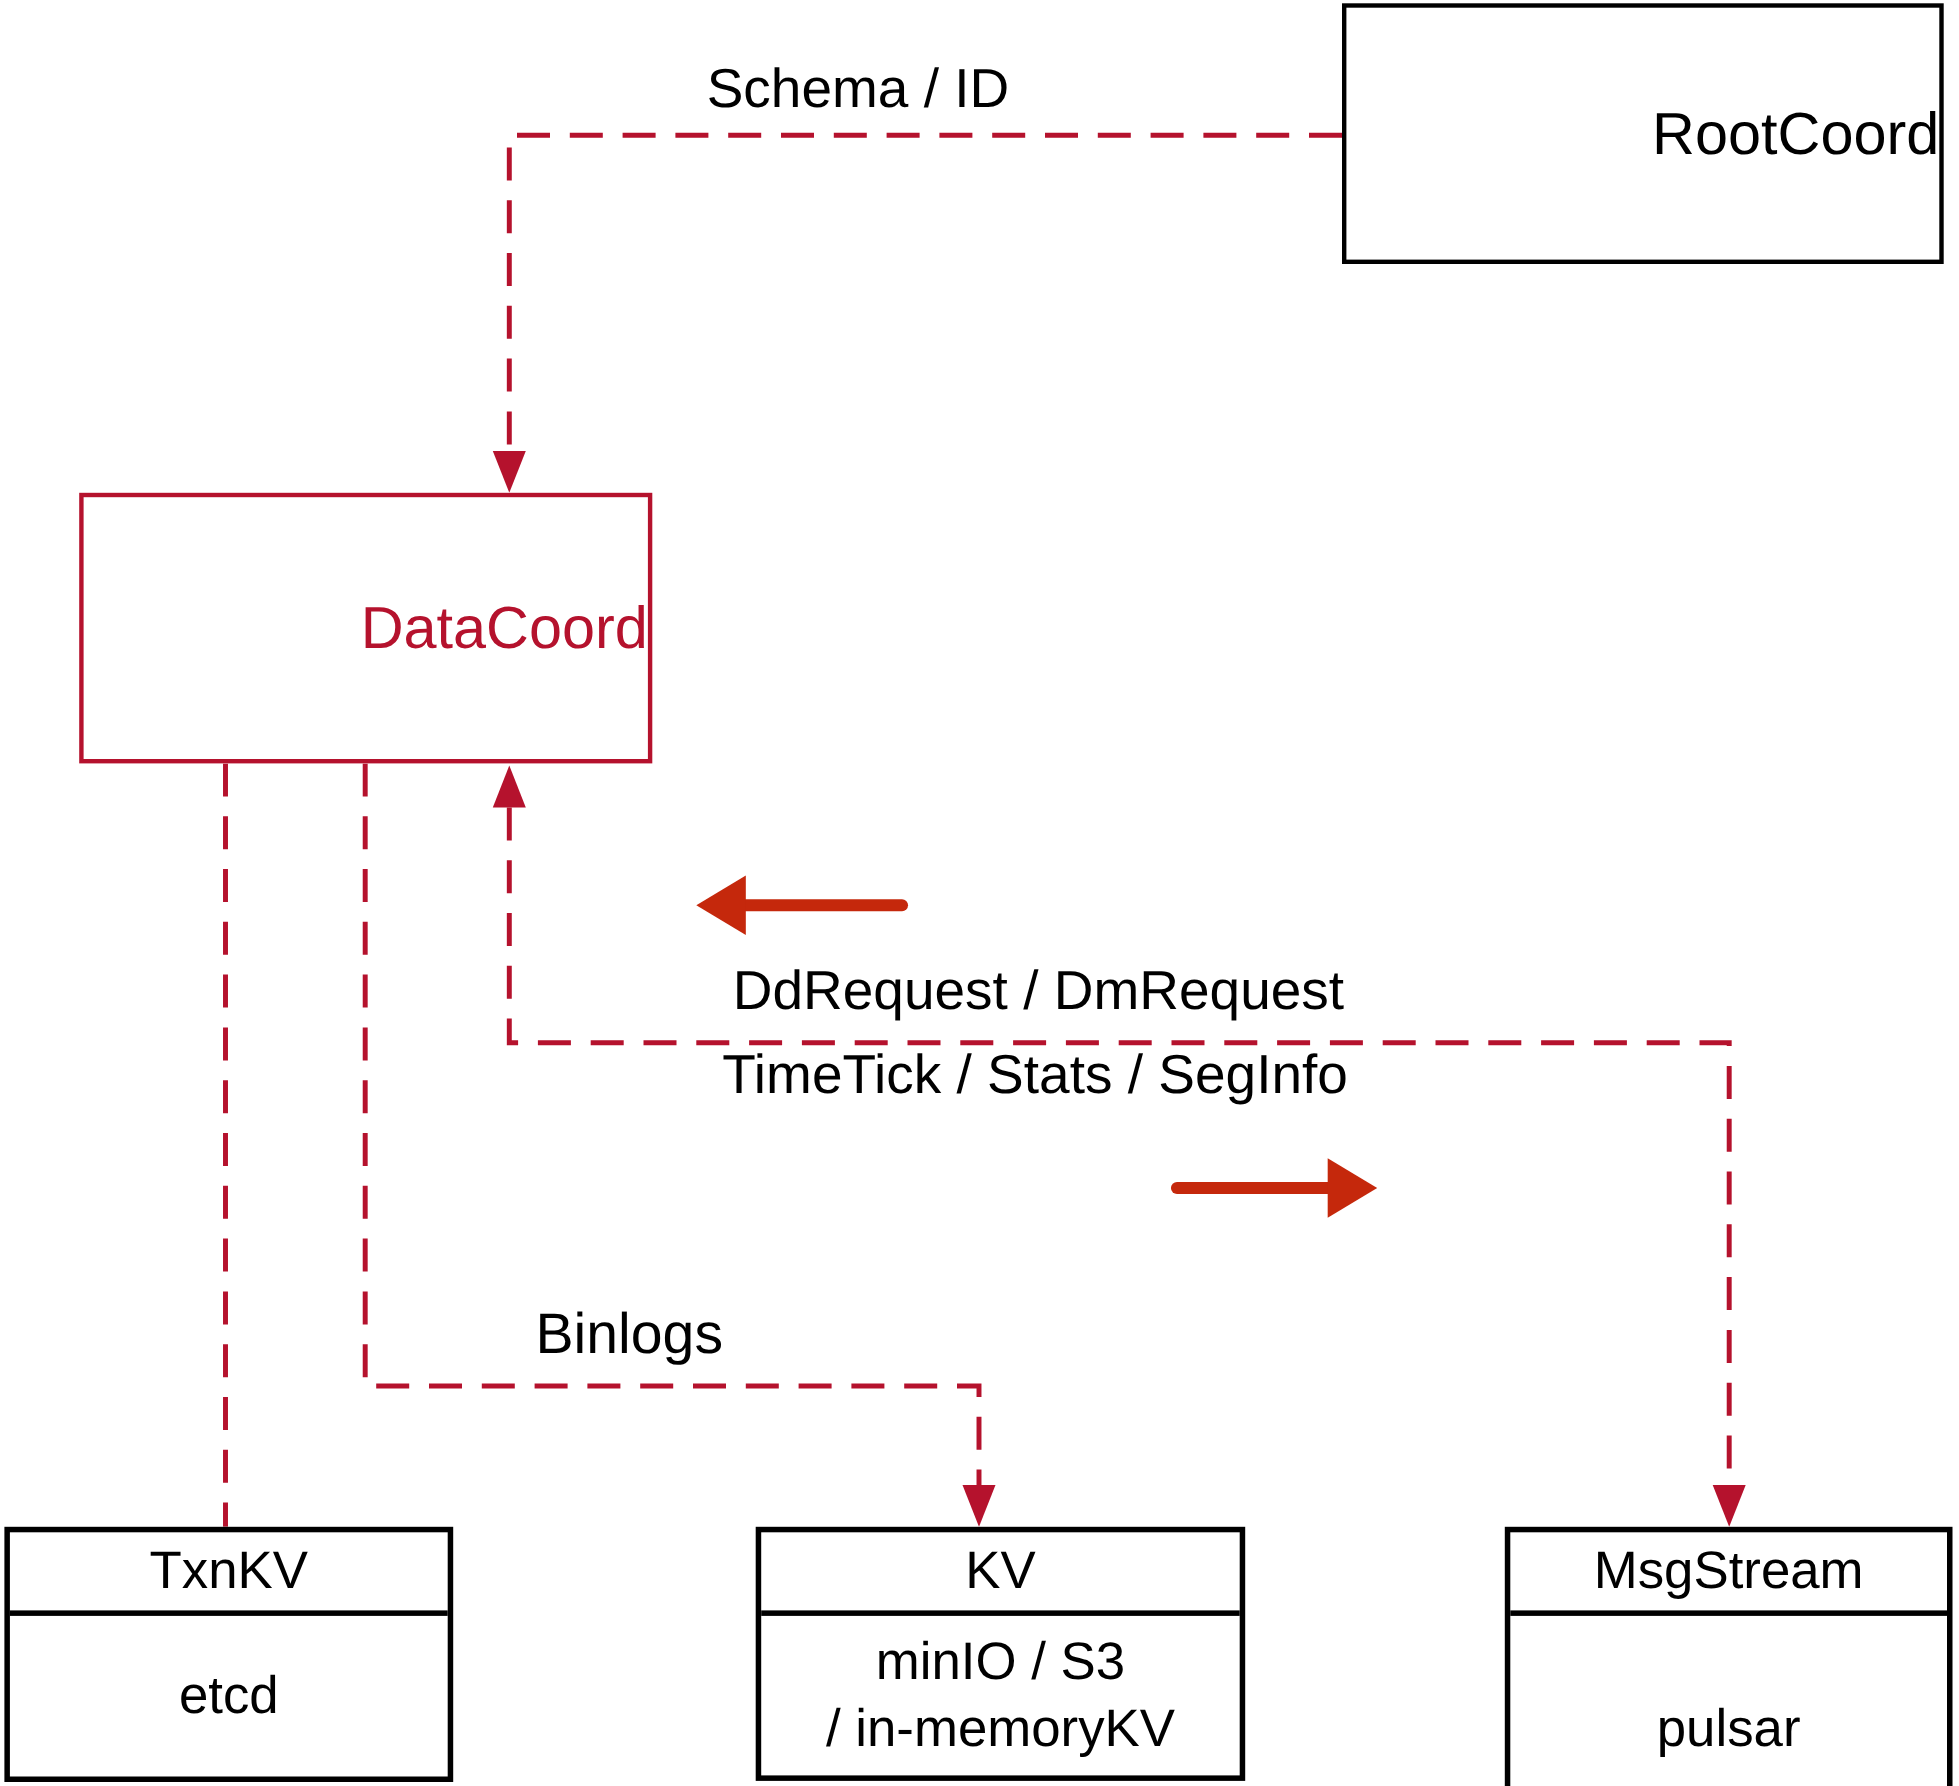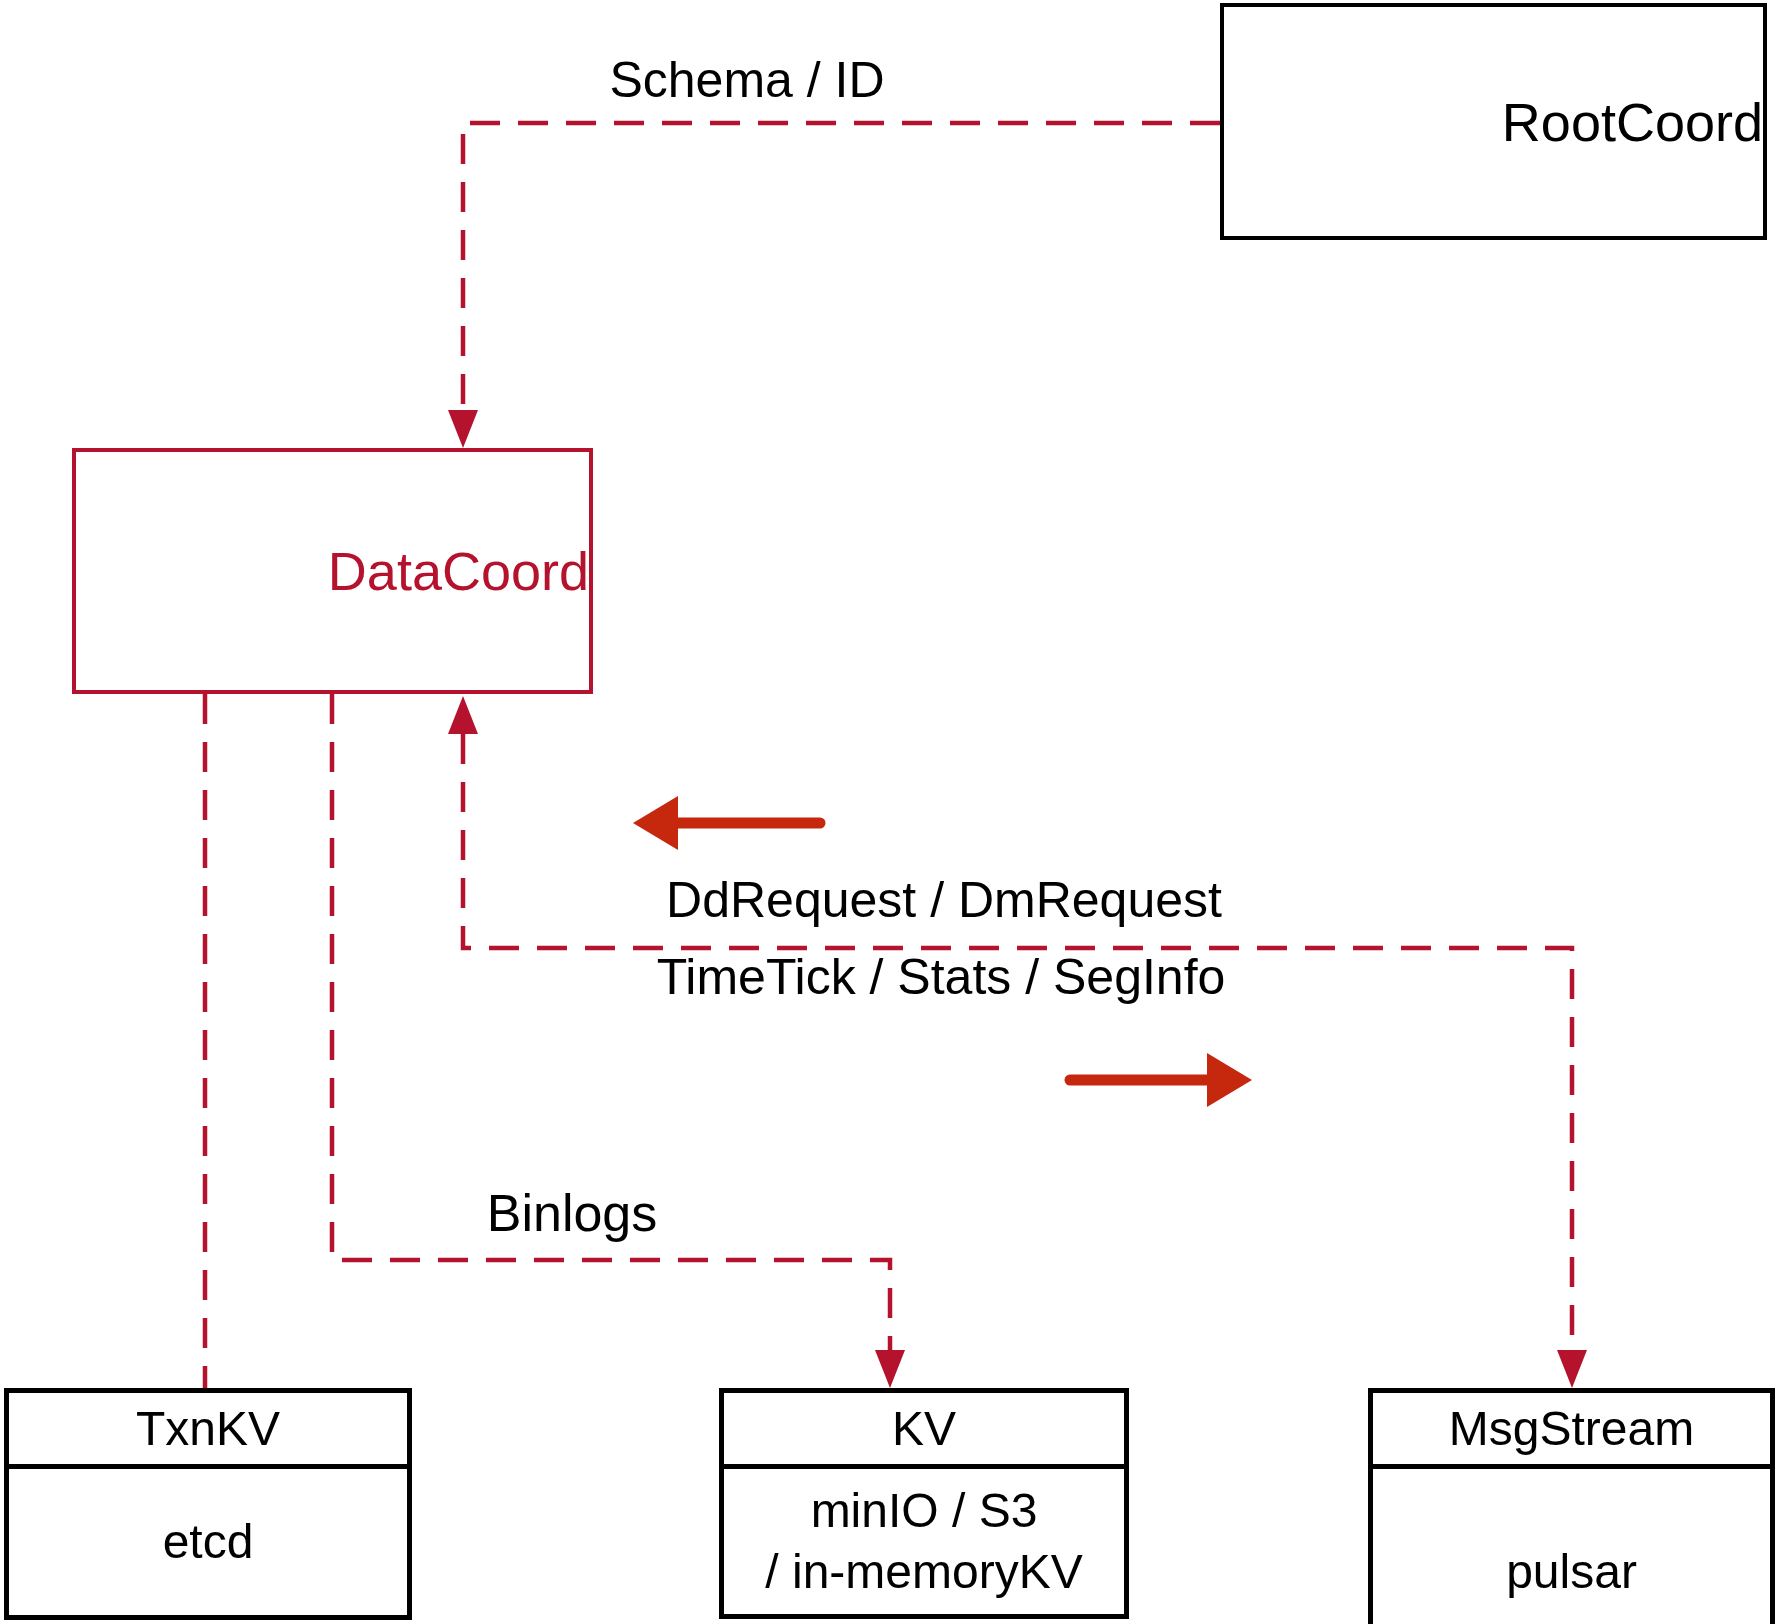--- a/index.html
+++ b/index.html
@@ -50,31 +50,31 @@
     border-bottom:5px solid var(--ink);
     display:flex;align-items:center;justify-content:center;
     font-weight:normal;font-size:48px;
   }
   .store .bod{
     flex:1;
     display:flex;flex-direction:column;align-items:center;justify-content:center;
     font-size:48px;line-height:1.26;
   }
   .txnkv{left:4px;top:1388px;width:408px;height:232px;}
-  .kv{left:687px;top:1388px;width:410px;height:231px;margin-left:32px;}
+  .kv{left:687px;top:1388px;width:445px;height:231px;}
   .msgstream{left:1368px;top:1388px;width:407px;height:292px;}
 
   .edge-label{
     position:absolute;
     transform:translate(-50%,-50%);
     white-space:nowrap;
     font-size:50px;
     color:var(--ink);
   }
-  .lbl-schema{left:747px;top:80px;}
+  .lbl-schema{left:780px;top:80px;}
   .lbl-dd{left:944px;top:900px;}
   .lbl-tt{left:941px;top:977px;}
   .lbl-binlogs{left:572px;top:1213px;font-size:52px;text-align:center;}
 </style>
 </head>
 <body>
 
 <div class="canvas">
 
   <svg class="wires" viewBox="0 0 1781 1624">

